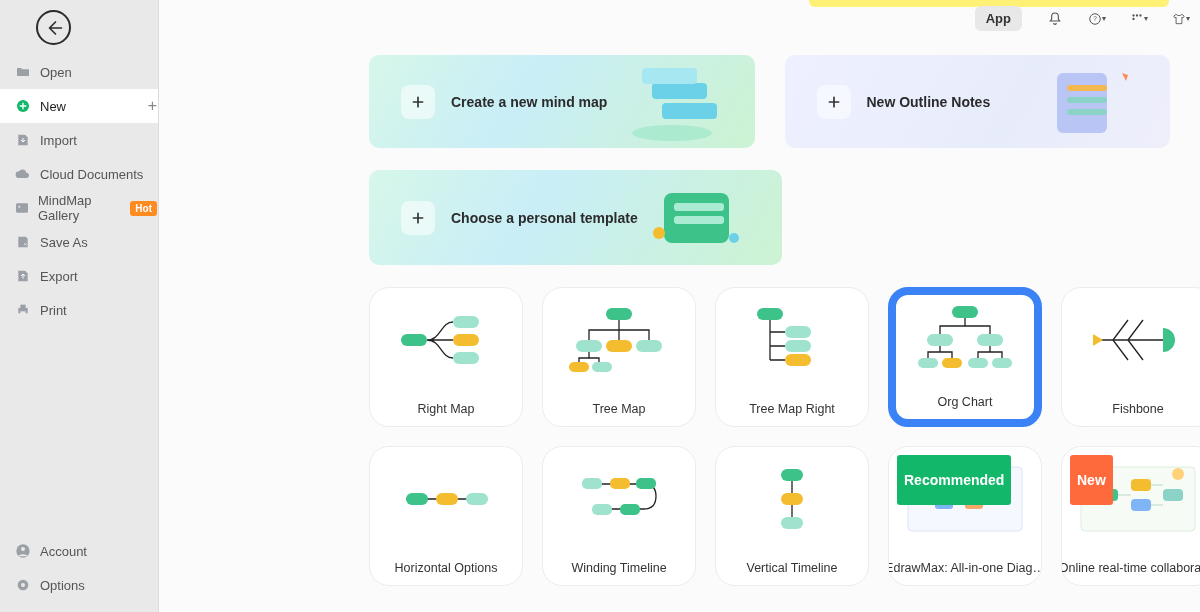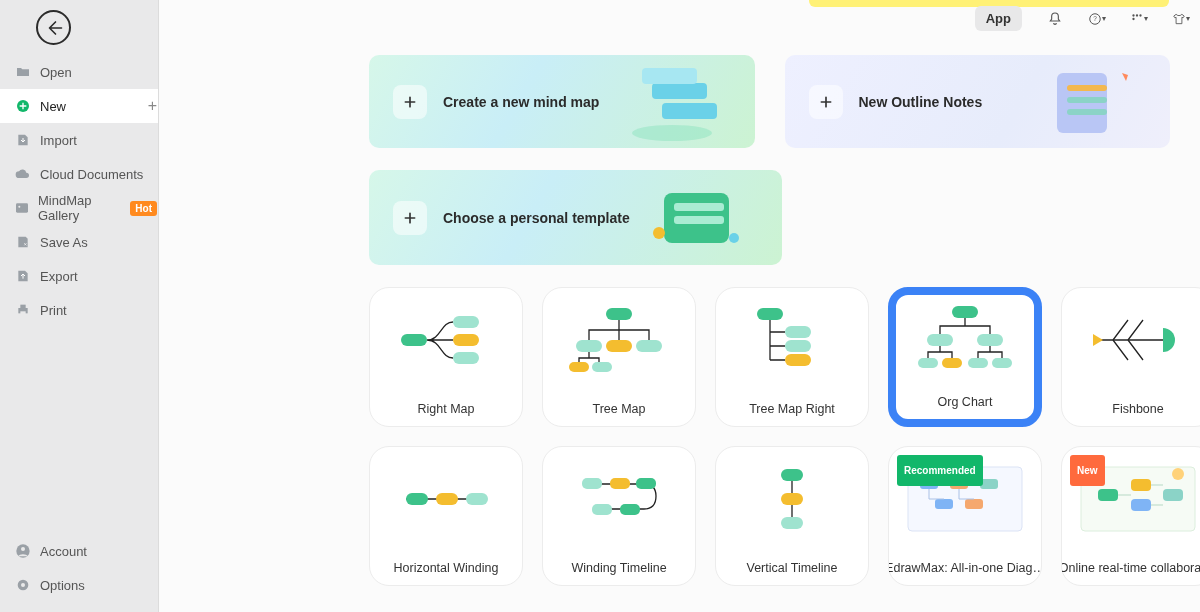--- a/index.html
+++ b/index.html
@@ -21,34 +21,34 @@
   .side-bottom { position:absolute; bottom:10px; left:0; right:0; }
   
   .main { flex:1; position:relative; overflow:hidden; background:#fbfbfb; }
   .topbar { position:absolute; top:6px; right:10px; display:flex; align-items:center; gap:24px; z-index:5; }
   .topbar .app-pill { background:#e8e8e9; padding:5px 11px; border-radius:6px; font-weight:600; color:#333; cursor:pointer; }
   .topbar .ticn { width:18px; height:18px; color:#555; display:flex; align-items:center; justify-content:center; cursor:pointer; }
   .topbar .ticn svg { width:16px; height:16px; }
   .yellow-strip { position:absolute; top:0; left:650px; width:360px; height:7px; background:#fff176; border-radius:0 0 6px 6px; }
   .content { position:absolute; left:210px; top:55px; right:30px; }
   .hero-row { display:flex; gap:30px; margin-bottom:22px; }
-  .hero-card { width:413px; height:93px; border-radius:10px; display:flex; align-items:center; padding-left:24px; cursor:pointer; position:relative; overflow:hidden; }
+  .hero-card { width:413px; height:93px; border-radius:10px; display:flex; align-items:center; padding-left:32px; cursor:pointer; position:relative; overflow:hidden; }
   .hero-card .plus-box { width:34px; height:34px; border-radius:8px; background:rgba(255,255,255,0.55); display:flex; align-items:center; justify-content:center; margin-right:16px; color:#333; }
   .hero-card .hlabel { font-weight:600; font-size:14px; color:#2b2b2b; }
   .hero-mind { background: linear-gradient(120deg,#d6f7e9 0%, #c9eef7 40%, #ccf3d2 100%); }
   .hero-outline { background: linear-gradient(120deg,#eef0ff 0%, #e7ecfb 60%, #efeffb 100%); }
   .hero-template { width:413px; height:95px; }
   .hero-decor { position:absolute; right:18px; top:8px; bottom:8px; width:130px; }
   
   .tgrid { display:grid; grid-template-columns: repeat(5, 154px); gap:19px; }
   .tcard { width:154px; height:140px; background:#fff; border:1px solid #ececec; border-radius:20px; display:flex; flex-direction:column; align-items:center; cursor:pointer; position:relative; }
   .tcard.highlight { border:8px solid #3b82f6; }
   .tthumb { flex:1; width:100%; display:flex; align-items:center; justify-content:center; }
   .tcap { height:34px; display:flex; align-items:center; justify-content:center; font-size:12.5px; color:#333; width:100%; padding:0 6px; white-space:nowrap; overflow:hidden; text-overflow:ellipsis; }
-  .card-badge { position:absolute; top:8px; left:8px; font-size:10px; color:#fff; padding:10px 7px; border-radius:3px; font-weight:600; }
+  .card-badge { position:absolute; top:8px; left:8px; font-size:14px; color:#fff; padding:17px 7px; border-radius:3px; font-weight:600; }
   .badge-rec { background:#12b76a; }
   .badge-new { background:#ff6a3d; }
   
   .node { fill:#3dc28a; }
   .node2 { fill:#9fe3cf; }
   .node3 { fill:#f4bd2f; }
   .edge { stroke:#222; stroke-width:1.3; fill:none; }
 </style>
 </head>
 <body>
@@ -325,21 +325,21 @@
 
         <div class="tcard">
           <div class="tthumb">
             <svg width="110" height="80" viewBox="0 0 110 80">
                 <path class="edge" d="M15 40 H95"></path>
                 <rect x="15" y="34" width="22" height="12" rx="6" class="node"></rect>
                 <rect x="45" y="34" width="22" height="12" rx="6" class="node3"></rect>
                 <rect x="75" y="34" width="22" height="12" rx="6" class="node2"></rect>
               </svg>
           </div>
-          <div class="tcap">Horizontal Winding</div>
+          <div class="tcap">Horizontal Options</div>
         </div>
 
         <div class="tcard">
           <div class="tthumb">
             <svg width="110" height="80" viewBox="0 0 110 80">
                 <path class="edge" d="M20 25 H80 Q92 25 92 37 Q92 50 80 50 H30"></path>
                 <rect x="18" y="19" width="20" height="11" rx="5" class="node2"></rect>
                 <rect x="46" y="19" width="20" height="11" rx="5" class="node3"></rect>
                 <rect x="72" y="19" width="20" height="11" rx="5" class="node"></rect>
                 <rect x="28" y="45" width="20" height="11" rx="5" class="node2"></rect>

